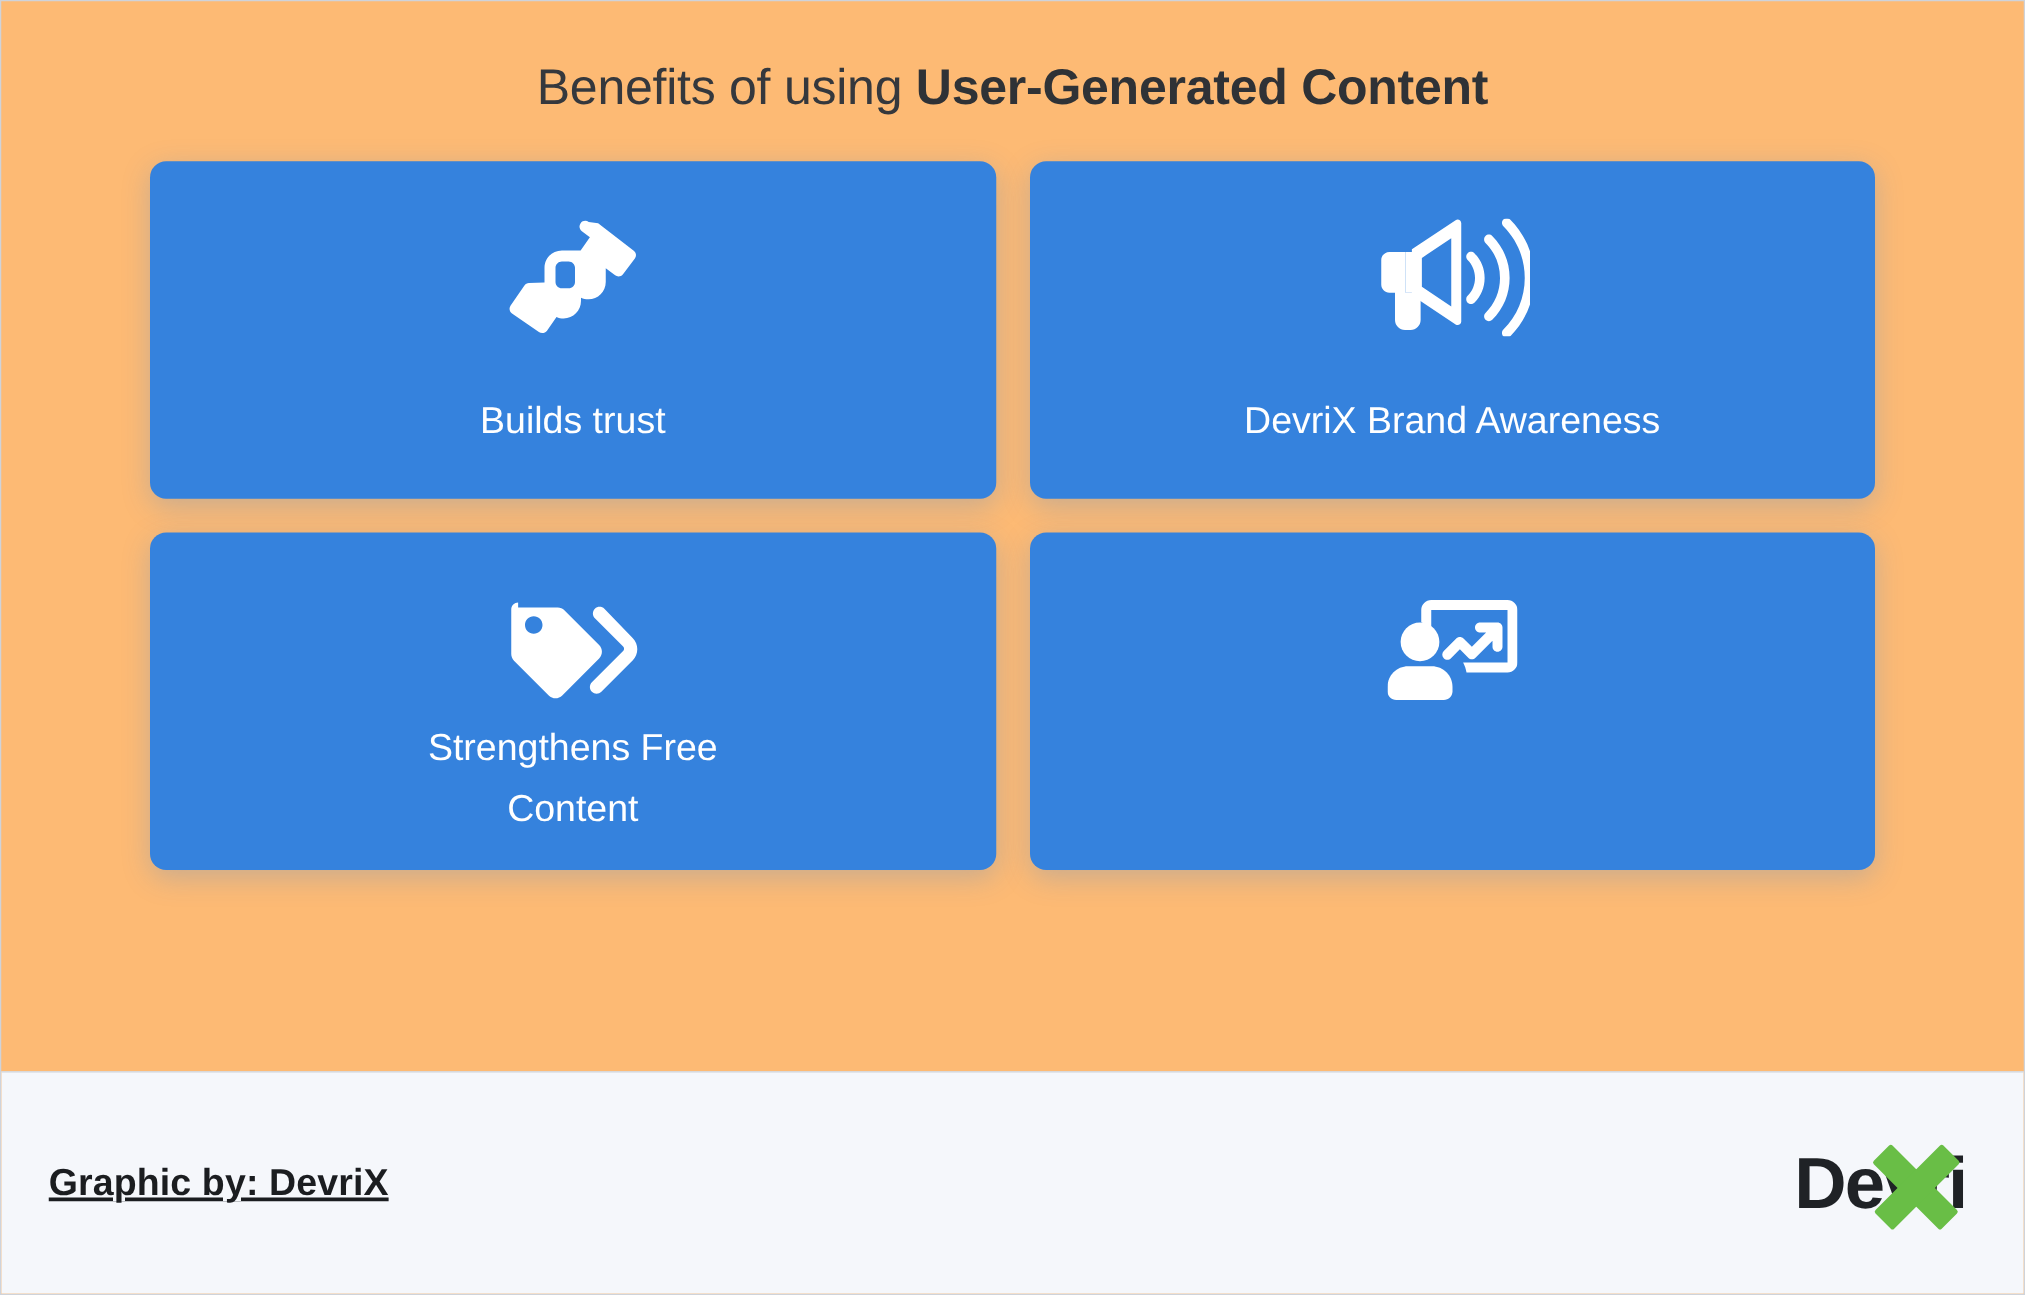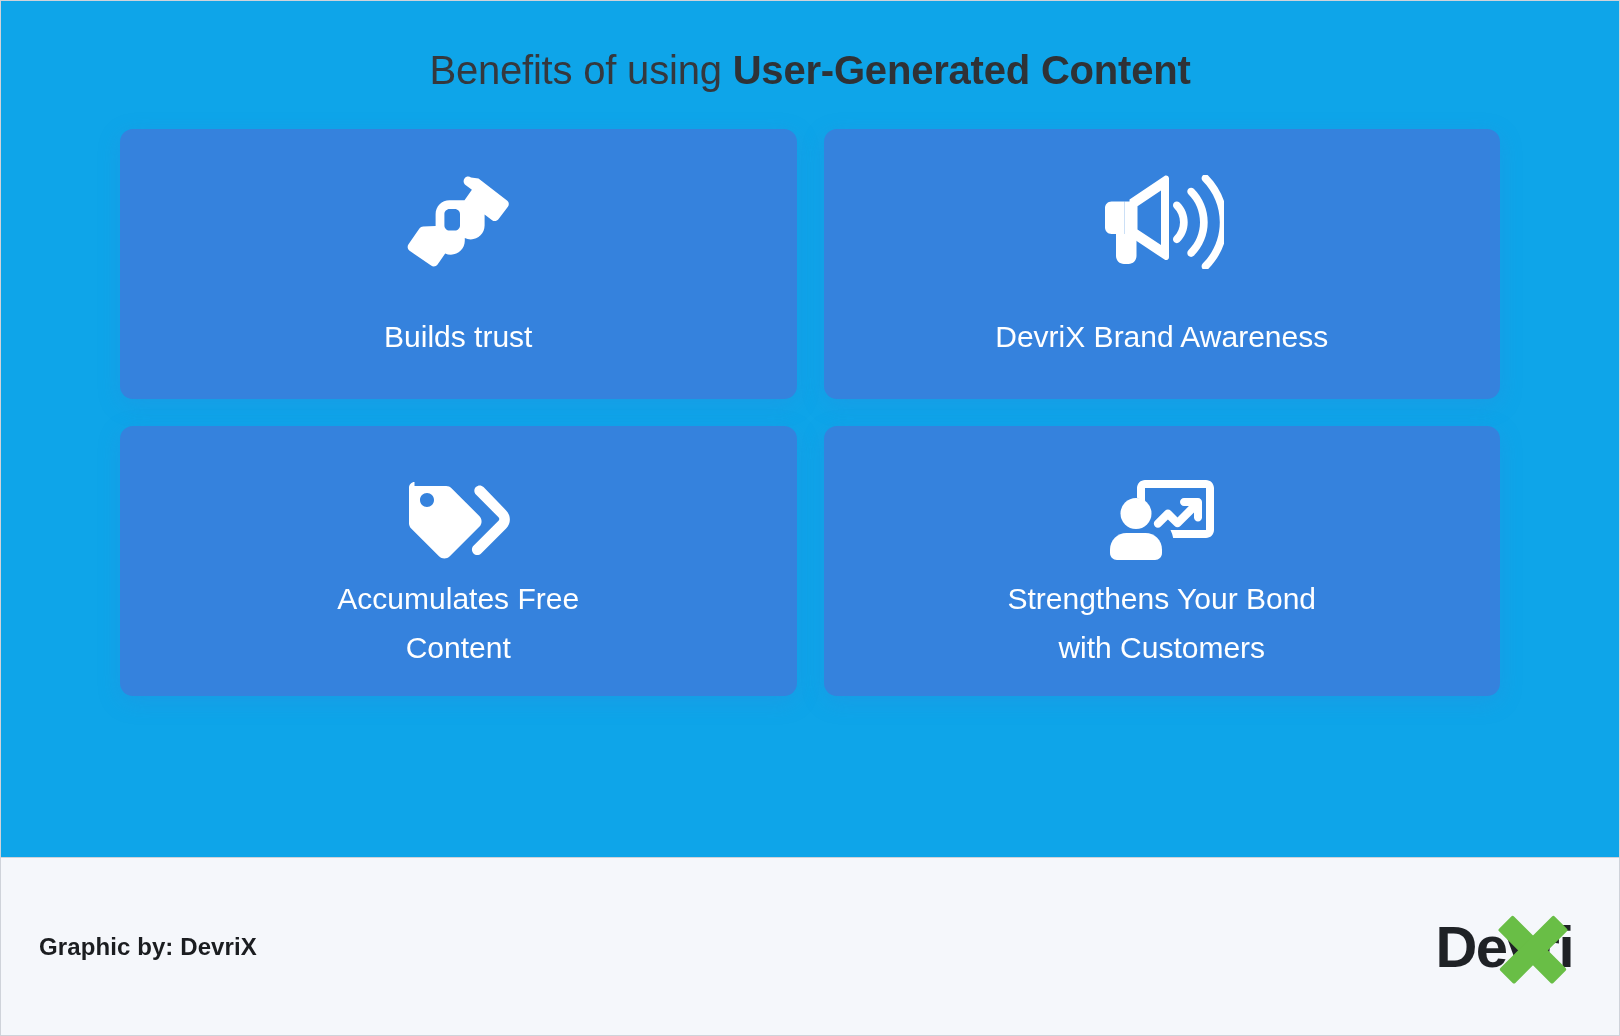--- a/index.html
+++ b/index.html
@@ -8,21 +8,21 @@
     width: 1620px;
     height: 1036px;
     background: #ffffff;
     font-family: "Liberation Sans", sans-serif;
   }
 
   #infographic {
     position: relative;
     width: 1620px;
     height: 1036px;
-    background: #0ea5e9;
+    background: #fdba74;
     border: 1px solid #cfd3da;
     display: flex;
     flex-direction: column;
     overflow: hidden;
   }
 
   
   .title-block {
     padding-top: 42px;
     padding-bottom: 10px;
@@ -92,24 +92,25 @@
     flex: 0 0 auto;
     height: 178px;
     border-top: 1px solid #cfd3da;
     background: #f5f7fb;
     display: flex;
     align-items: center;
     justify-content: space-between;
     padding: 0 38px 0 38px;
   }
   .credit {
-    font-size: 24px;
+    font-size: 30px;
     font-weight: 700;
     color: #1b1d20;
     letter-spacing: 0.1px;
+    text-decoration: underline;
   }
   .logo {
     position: relative;
     display: flex;
     align-items: center;
     height: 80px;
     padding-right: 8px;
   }
   .logo-word {
     font-size: 58px;
@@ -188,42 +189,40 @@
           <svg width="106" height="82" viewBox="0 0 106 82" fill="#ffffff" aria-hidden="true">
             <path d="M9.5 4 C6.5 4 4 6.5 4 9.5 L4 45.2 C4 47.2 4.8 49.1 6.2 50.5 L34 78.3
                      C37 81.3 41.8 81.3 44.8 78.3 L74.3 48.8 C77.3 45.8 77.3 41 74.3 38 L46.5 10.2
                      C45.1 8.8 43.2 8 41.2 8 L9.5 8 Z M22 29 C18.1 29 15 25.9 15 22 C15 18.1 18.1 15 22 15
                      C25.9 15 29 18.1 29 22 C29 25.9 25.9 29 22 29 Z"></path>
             <path d="M78.5 9 C76.4 6.9 73 6.9 70.9 9 C68.8 11.1 68.8 14.5 70.9 16.6 L93.5 39.2
                      C94.5 40.2 94.5 41.8 93.5 42.8 L68.5 67.8 C66.4 69.9 66.4 73.3 68.5 75.4
                      C70.6 77.5 74 77.5 76.1 75.4 L101.1 50.4 C106.1 45.4 106.1 37.4 101.1 32.4 Z"></path>
           </svg>
         </div>
-        <div class="card-label">Accumulates Free
+        <div class="card-label">Strengthens Free
 Content</div>
       </div>
 
       <div class="card">
         <div class="card-icon">
           <svg width="104" height="84" viewBox="0 0 104 84" fill="#ffffff" aria-hidden="true">
             <path d="M35 3 C30.6 3 27 6.6 27 11 L27 20.8 C29.9 21.9 32.6 23.4 35 25.3 L35 11 L96 11
                      L96 53 L60.5 53 C61.8 55.5 62.7 58.2 63.2 61 L96 61 C100.4 61 104 57.4 104 53
                      L104 11 C104 6.6 100.4 3 96 3 Z"></path>
             <path d="M88 21 L74 21 C71.8 21 70 22.8 70 25 C70 27.2 71.8 29 74 29 L78.9 29 L67.5 40.4
                      L60.8 33.7 C59.2 32.1 56.6 32.1 55 33.7 L45 43.7 C43.4 45.3 43.4 47.9 45 49.5
                      C46.6 51.1 49.2 51.1 50.8 49.5 L57.9 42.4 L64.6 49.1 C66.2 50.7 68.8 50.7 70.4 49.1
                      L84 35.5 L84 40.4 C84 42.6 85.8 44.4 88 44.4 C90.2 44.4 92 42.6 92 40.4 L92 25
                      C92 22.8 90.2 21 88 21 Z"></path>
             <circle cx="26" cy="36.5" r="15.5"></circle>
             <path d="M16.5 56 C7.4 56 0 63.4 0 72.5 L0 76 C0 79.9 3.1 83 7 83 L45 83 C48.9 83 52 79.9 52 76
                      L52 72.5 C52 63.4 44.6 56 35.5 56 Z"></path>
           </svg>
         </div>
-        <div class="card-label">Strengthens Your Bond
-with Customers</div>
       </div>
 
     </div>
   </div>
 
   <div class="footer">
     <div class="credit">Graphic by: DevriX</div>
     <div class="logo">
       <span class="logo-word">Devri</span>
       <svg class="logo-x" viewBox="0 0 100 100" aria-hidden="true">

